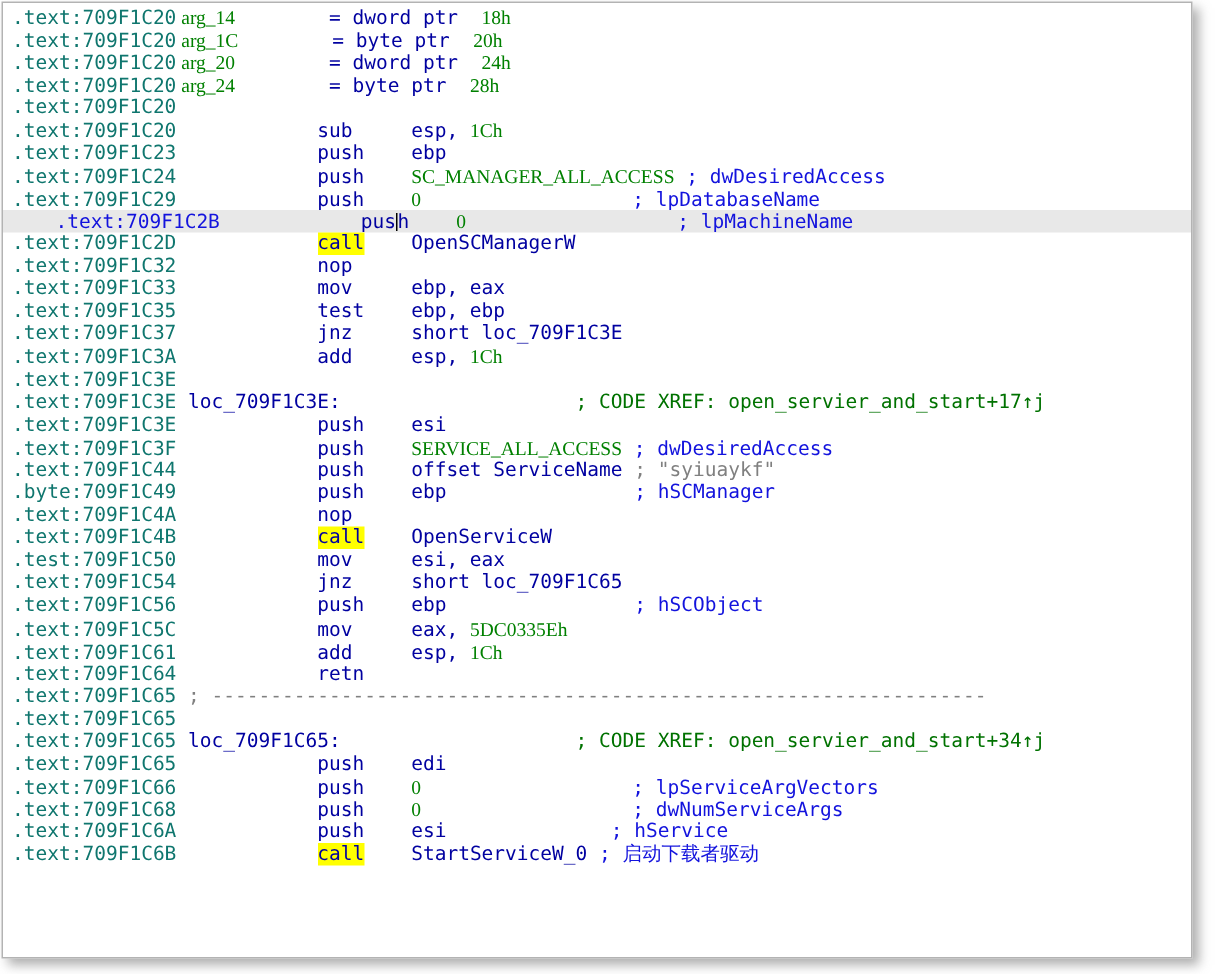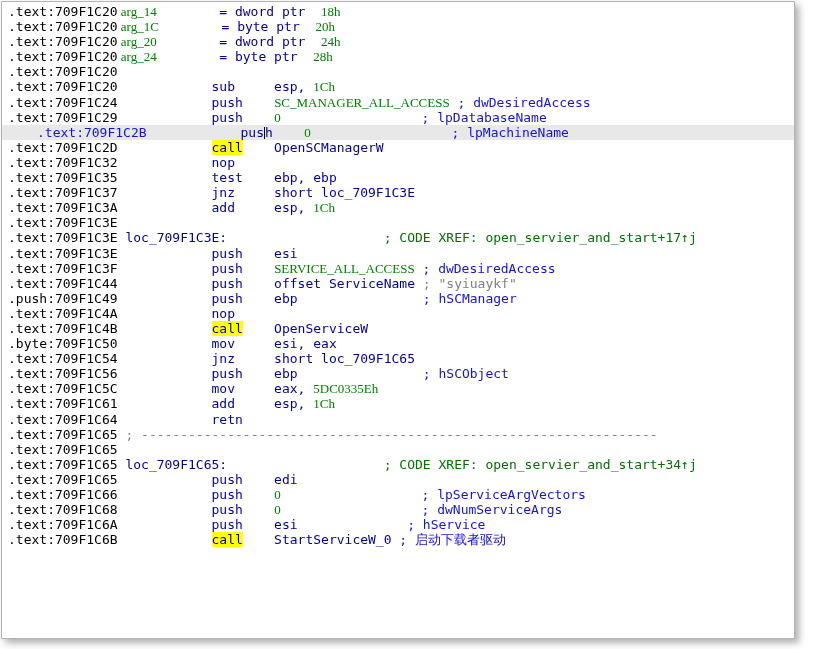--- a/index.html
+++ b/index.html
@@ -27,21 +27,21 @@
   .viewport{
     position:absolute;
     left:0; top:2px; right:0; bottom:0;
   }
   .line{
     white-space:pre;
     height:15.1px;
     padding-left:6px;
   }
   .line.hl{ background:var(--current-line-bg);padding-left:35px; }
-  .seg-a  { color:#000000;text-align:center; }
+  .seg-a  { color:#0f766e;text-align:center; }
   .seg-ab { color:var(--comment-blue); }
   .seg-n  { color:var(--code-navy);text-align:center; }
   .seg-g  { color:var(--constant-green);font-family:Liberation Serif, serif; }
   .seg-xg { color:var(--xref-green); }
   .seg-c  { color:var(--comment-blue); }
   .seg-s  { color:var(--string-gray); }
   .seg-y  { color:var(--code-navy); background:var(--call-highlight); }
   .caret{
     display:inline-block;
     width:0;
@@ -54,37 +54,39 @@
 <body>
 
 <div class="ida-window">
   <div class="viewport">
       <div class="line"><span class="seg-a">.text:709F1C20</span><span class="seg-g"> arg_14</span><span class="seg-n">        = dword ptr  </span><span class="seg-g">18h</span></div>
       <div class="line"><span class="seg-a">.text:709F1C20</span><span class="seg-g"> arg_1C</span><span class="seg-n">        = byte ptr  </span><span class="seg-g">20h</span></div>
       <div class="line"><span class="seg-a">.text:709F1C20</span><span class="seg-g"> arg_20</span><span class="seg-n">        = dword ptr  </span><span class="seg-g">24h</span></div>
       <div class="line"><span class="seg-a">.text:709F1C20</span><span class="seg-g"> arg_24</span><span class="seg-n">        = byte ptr  </span><span class="seg-g">28h</span></div>
       <div class="line"><span class="seg-a">.text:709F1C20</span></div>
       <div class="line"><span class="seg-a">.text:709F1C20</span><span class="seg-n">            sub     esp, </span><span class="seg-g">1Ch</span></div>
+      <div class="line"><span class="seg-a">.text:709F1C23</span><span class="seg-n">            push    ebp</span></div>
       <div class="line"><span class="seg-a">.text:709F1C24</span><span class="seg-n">            push    </span><span class="seg-g">SC_MANAGER_ALL_ACCESS</span><span class="seg-c"> ; dwDesiredAccess</span></div>
       <div class="line"><span class="seg-a">.text:709F1C29</span><span class="seg-n">            push    </span><span class="seg-g">0</span><span class="seg-c">                  ; lpDatabaseName</span></div>
       <div class="line hl"><span class="seg-ab">.text:709F1C2B</span><span class="seg-n">            pus</span><span class="caret"></span><span class="seg-n">h    </span><span class="seg-g">0</span><span class="seg-c">                  ; lpMachineName</span></div>
       <div class="line"><span class="seg-a">.text:709F1C2D</span><span class="seg-n">            </span><span class="seg-y">call</span><span class="seg-n">    OpenSCManagerW</span></div>
       <div class="line"><span class="seg-a">.text:709F1C32</span><span class="seg-n">            nop</span></div>
+      <div class="line"><span class="seg-a">.text:709F1C33</span><span class="seg-n">            mov     ebp, eax</span></div>
       <div class="line"><span class="seg-a">.text:709F1C35</span><span class="seg-n">            test    ebp, ebp</span></div>
       <div class="line"><span class="seg-a">.text:709F1C37</span><span class="seg-n">            jnz     short loc_709F1C3E</span></div>
       <div class="line"><span class="seg-a">.text:709F1C3A</span><span class="seg-n">            add     esp, </span><span class="seg-g">1Ch</span></div>
       <div class="line"><span class="seg-a">.text:709F1C3E</span></div>
       <div class="line"><span class="seg-a">.text:709F1C3E</span><span class="seg-n"> loc_709F1C3E:</span><span class="seg-xg">                    ; CODE XREF: open_servier_and_start+17↑j</span></div>
       <div class="line"><span class="seg-a">.text:709F1C3E</span><span class="seg-n">            push    esi</span></div>
       <div class="line"><span class="seg-a">.text:709F1C3F</span><span class="seg-n">            push    </span><span class="seg-g">SERVICE_ALL_ACCESS</span><span class="seg-c"> ; dwDesiredAccess</span></div>
       <div class="line"><span class="seg-a">.text:709F1C44</span><span class="seg-n">            push    offset ServiceName </span><span class="seg-s">; "syiuaykf"</span></div>
-      <div class="line"><span class="seg-a">.push:709F1C49</span><span class="seg-n">            push    ebp</span><span class="seg-c">                ; hSCManager</span></div>
+      <div class="line"><span class="seg-a">.byte:709F1C49</span><span class="seg-n">            push    ebp</span><span class="seg-c">                ; hSCManager</span></div>
       <div class="line"><span class="seg-a">.text:709F1C4A</span><span class="seg-n">            nop</span></div>
       <div class="line"><span class="seg-a">.text:709F1C4B</span><span class="seg-n">            </span><span class="seg-y">call</span><span class="seg-n">    OpenServiceW</span></div>
-      <div class="line"><span class="seg-a">.byte:709F1C50</span><span class="seg-n">            mov     esi, eax</span></div>
+      <div class="line"><span class="seg-a">.test:709F1C50</span><span class="seg-n">            mov     esi, eax</span></div>
       <div class="line"><span class="seg-a">.text:709F1C54</span><span class="seg-n">            jnz     short loc_709F1C65</span></div>
       <div class="line"><span class="seg-a">.text:709F1C56</span><span class="seg-n">            push    ebp</span><span class="seg-c">                ; hSCObject</span></div>
       <div class="line"><span class="seg-a">.text:709F1C5C</span><span class="seg-n">            mov     eax, </span><span class="seg-g">5DC0335Eh</span></div>
       <div class="line"><span class="seg-a">.text:709F1C61</span><span class="seg-n">            add     esp, </span><span class="seg-g">1Ch</span></div>
       <div class="line"><span class="seg-a">.text:709F1C64</span><span class="seg-n">            retn</span></div>
       <div class="line"><span class="seg-a">.text:709F1C65</span><span class="seg-s"> ; ------------------------------------------------------------------</span></div>
       <div class="line"><span class="seg-a">.text:709F1C65</span></div>
       <div class="line"><span class="seg-a">.text:709F1C65</span><span class="seg-n"> loc_709F1C65:</span><span class="seg-xg">                    ; CODE XREF: open_servier_and_start+34↑j</span></div>
       <div class="line"><span class="seg-a">.text:709F1C65</span><span class="seg-n">            push    edi</span></div>
       <div class="line"><span class="seg-a">.text:709F1C66</span><span class="seg-n">            push    </span><span class="seg-g">0</span><span class="seg-c">                  ; lpServiceArgVectors</span></div>

